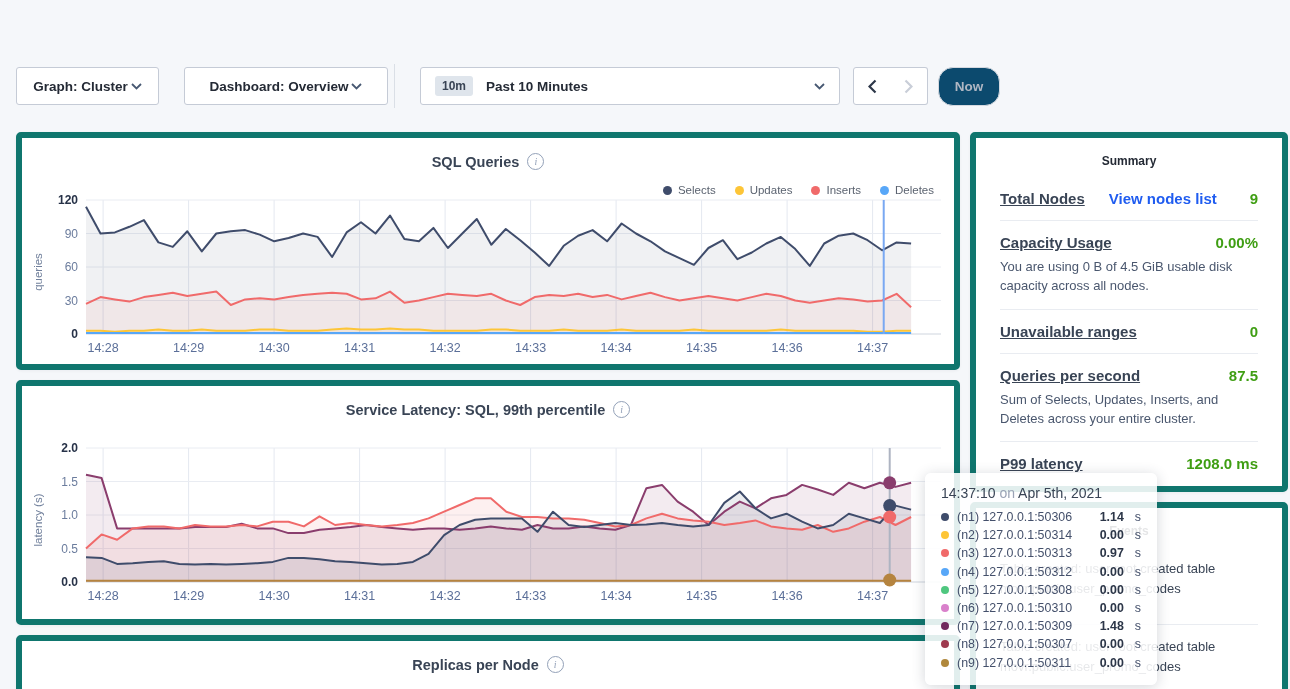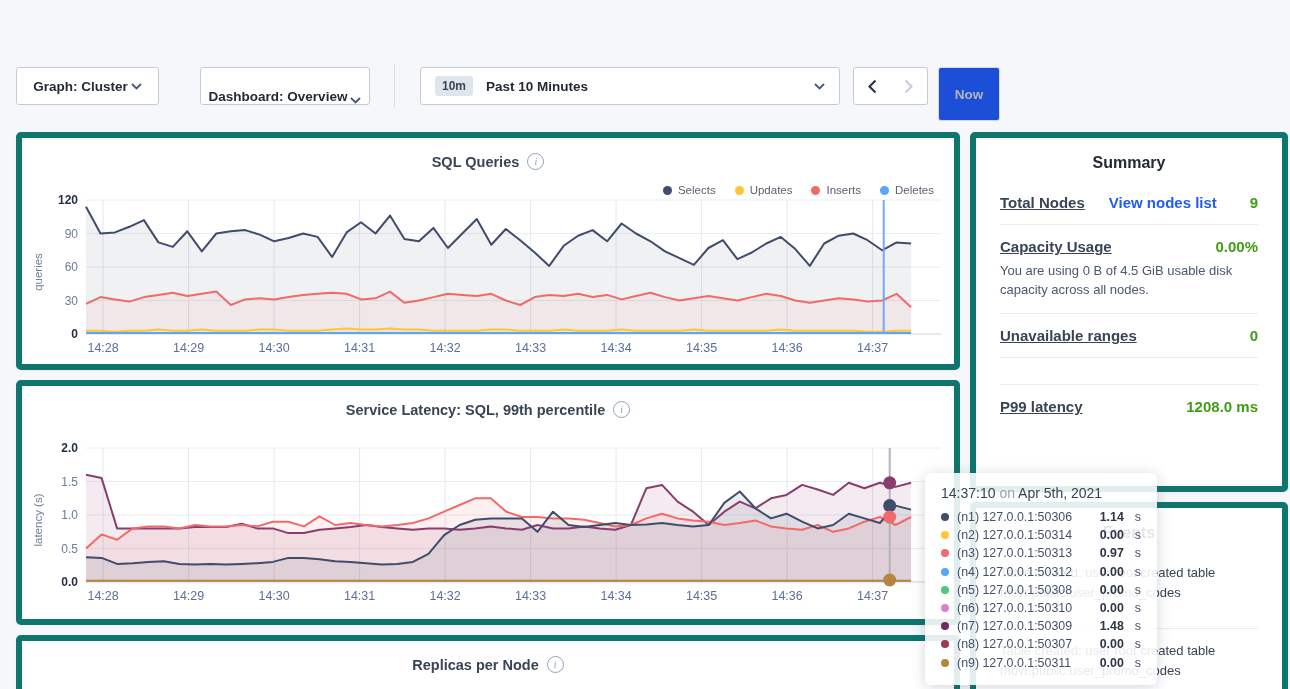--- a/index.html
+++ b/index.html
@@ -8,34 +8,34 @@
     position: relative; width: 1290px; height: 689px; overflow: hidden;
     background:#f5f7fa; font-family:"Liberation Sans", sans-serif; color:#242a35;
   }
   .page-title { position:absolute; left:16px; top:13px; font-size:21px; font-weight:600; color:#202731; }
 
   
   .dropdown { position:absolute; top:67px; height:38px; background:#fff; border:1px solid #c5cbd6;
     border-radius:3px; display:flex; align-items:center; justify-content:center; gap:3px;
     font-weight:700; font-size:13.5px; color:#242a35; cursor:pointer; }
   #dd-graph { left:16px; width:143px; }
-  #dd-dashboard { left:200px; width:170px;align-items:flex-end; }
+  #dd-dashboard { left:184px; width:204px; }
   .divider-v { position:absolute; left:394px; top:64px; width:1px; height:44px; background:#dadfe6; }
   .timepicker { position:absolute; left:420px; top:67px; width:420px; height:38px; background:#fff;
     border:1px solid #c5cbd6; border-radius:3px; display:flex; align-items:center; gap:13px;
     padding:0 14px; cursor:pointer; }
   .time-badge { background:#dfe5ec; border-radius:3px; padding:3px 7px; font-size:12px; font-weight:700; color:#394455; }
   .tp-label { font-weight:700; font-size:13.5px; color:#242a35; }
   .tp-chev { margin-left:auto; }
   .nav-btn { position:absolute; top:67px; width:38px; height:38px; background:#fff; border:1px solid #c5cbd6;
     display:flex; align-items:center; justify-content:center; cursor:pointer; }
   #btn-prev { left:853px; border-radius:3px 0 0 3px; }
   #btn-next { left:890px; border-left:none; border-radius:0 3px 3px 0; }
-  .now-btn { position:absolute; left:938px; top:67px; width:62px; height:54px; background:#1d4ed8;
-    border:1px solid #d5d9e0; border-radius:3px; color:#b0b7c3; font-weight:700; font-size:13.5px;
+  .now-btn { position:absolute; left:938px; top:67px; width:62px; height:39px; background:#0c4a6e;
+    border:1px solid #d5d9e0; border-radius:15px; color:#b0b7c3; font-weight:700; font-size:13.5px;
     display:flex; align-items:center; justify-content:center; }
 
   
   .card { position:absolute; background:#fff; border:6px solid #0f766e; border-radius:5px;
     box-shadow:0 1px 3px rgba(60,70,90,0.06); }
   #card-sql      { left:16px;  top:132px; width:944px; height:238px; }
   #card-latency  { left:16px;  top:380px; width:944px; height:245px; }
   #card-replicas { left:16px;  top:635px; width:944px; height:130px; }
   #card-summary  { left:970px; top:132px; width:318px; height:360px; }
   #card-events   { left:970px; top:502px; width:318px; height:260px; }
@@ -48,21 +48,21 @@
 
   .legend { position:absolute; right:20px; top:46px; display:flex; gap:19px; }
   .legend-item { display:flex; align-items:center; gap:6px; font-size:11.5px; color:#5b6370; cursor:pointer; }
   .legend-dot { width:9px; height:9px; border-radius:50%; }
 
   .ylabel { position:absolute; left:16px; top:134px; transform:translate(-50%,-50%) rotate(-90deg);
     font-size:11.5px; color:#71809c; white-space:nowrap; }
   .chart-svg { position:absolute; left:6px; top:52px; }
 
   
-  .panel-title { text-align:center; padding:16px 0 9px; font-weight:700; font-size:16px; color:#242a35; }
+  .panel-title { text-align:center; padding:16px 0 9px; font-weight:700; font-size:12px; color:#242a35; }
   .sum-rows { padding:0 24px; }
   .sum-row { padding:13px 0; border-top:1px solid #e9ecf1; }
   .sum-row:first-child { border-top:none; }
   .sum-head { display:flex; align-items:baseline; gap:12px; }
   .sum-label { font-weight:700; font-size:15px; color:#394455;text-decoration:underline; }
   .sum-link { font-weight:700; font-size:15px; cursor:pointer; }
   .sum-value { margin-left:auto; font-weight:700; font-size:15px; }
   .sum-desc { font-size:13px; color:#4a576e; line-height:1.45; margin-top:7px; max-width:272px; }
 
   
@@ -263,20 +263,25 @@
         </div>
         <div class="sum-desc">You are using 0 B of 4.5 GiB usable disk capacity across all nodes.</div>
       </div>
       <div class="sum-row">
         <div class="sum-head">
           <span class="sum-label">Unavailable ranges</span>
           <span class="sum-value" style="color: rgb(63, 158, 19);">0</span>
         </div>
       </div>
       <div class="sum-row">
+        <div class="sum-head">
+          <span class="sum-label">Queries per second</span>
+          <span class="sum-value" style="color: rgb(63, 158, 19);">87.5</span>
+        </div>
+        <div class="sum-desc">Sum of Selects, Updates, Inserts, and Deletes across your entire cluster.</div>
       </div>
       <div class="sum-row">
         <div class="sum-head">
           <span class="sum-label">P99 latency</span>
           <span class="sum-value" style="color: rgb(63, 158, 19);">1208.0 ms</span>
         </div>
       </div>
     </div>
   </div>
 

